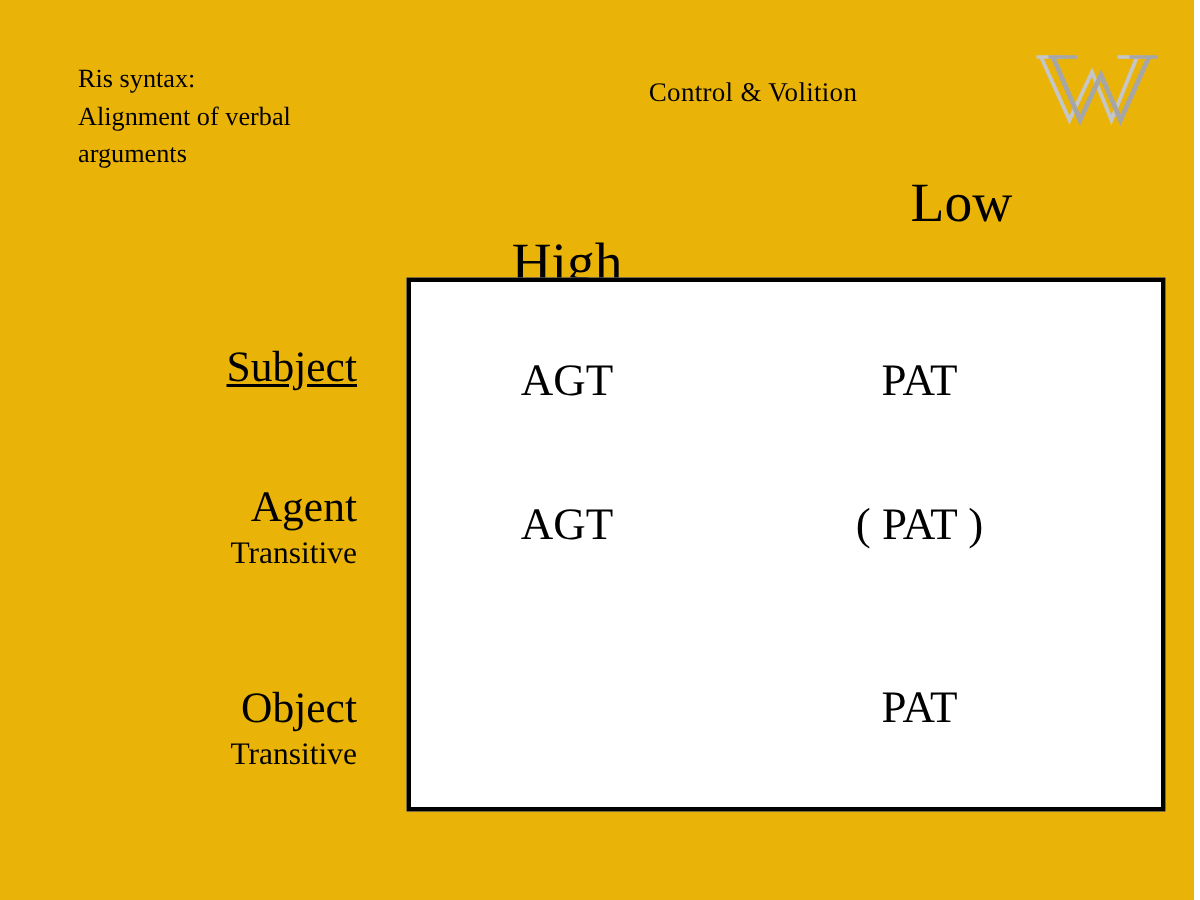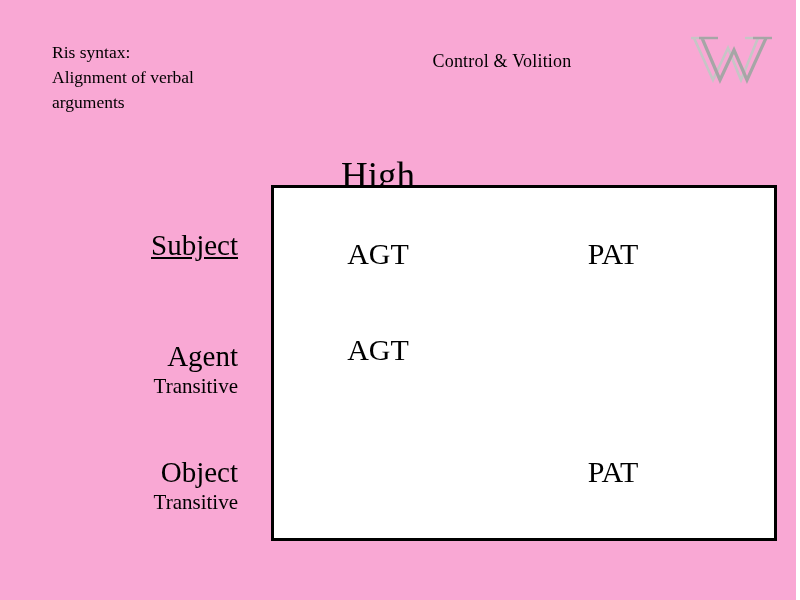--- a/index.html
+++ b/index.html
@@ -10,21 +10,21 @@
   }
   body {
     font-family: "Liberation Serif", "DejaVu Serif", serif;
     color: #000000;
     -webkit-font-smoothing: antialiased;
   }
   #slide {
     position: relative;
     width: 796px;
     height: 600px;
-    background: #f9a8d4;
+    background: #eab308;
     overflow: hidden;
   }
 
   
   #caption {
     position: absolute;
     left: 52px;
     top: 40px;
     width: 230px;
     font-size: 17.5px;
@@ -90,21 +90,21 @@
     display: block;
     font-size: 29px;
     line-height: 34px;
   }
   .rowlabel .secondary {
     display: block;
     font-size: 21px;
     line-height: 26px;
   }
   #rowlabel-0 { top: 228px; text-decoration: underline; }
-  #rowlabel-1 { top: 339px; }
+  #rowlabel-1 { top: 321px; }
   #rowlabel-2 { top: 455px; }
 
   
   .cell {
     position: absolute;
     width: 190px;
     text-align: center;
     font-size: 30px;
     line-height: 32px;
     white-space: pre;
@@ -136,34 +136,36 @@
 
         <path d="M5 12 L24 12" stroke="#c6c6c6" stroke-width="2.4"></path>
         <path d="M59 12 L78 12" stroke="#c6c6c6" stroke-width="2.4"></path>
         <path d="M13 12 L32 12" stroke="#a6a6a6" stroke-width="2.4"></path>
         <path d="M67 12 L86 12" stroke="#a6a6a6" stroke-width="2.4"></path>
       </g>
     </svg>
   </div>
 
   <div class="colhead" id="colhead-high">High</div>
+  <div class="colhead" id="colhead-low">Low</div>
 
   <div id="matrix-box"></div>
 
   <div class="rowlabel" id="rowlabel-0">
     <span class="primary">Subject</span>
   </div>
   <div class="cell col-high row-0">AGT</div>
   <div class="cell col-low  row-0">PAT</div>
 
   <div class="rowlabel" id="rowlabel-1">
     <span class="primary">Agent</span>
     <span class="secondary">Transitive</span>
   </div>
   <div class="cell col-high row-1">AGT</div>
+  <div class="cell col-low  row-1">( PAT )</div>
 
   <div class="rowlabel" id="rowlabel-2">
     <span class="primary">Object</span>
     <span class="secondary">Transitive</span>
   </div>
   <div class="cell col-high row-2"></div>
   <div class="cell col-low  row-2">PAT</div>
 
 </div>
 

